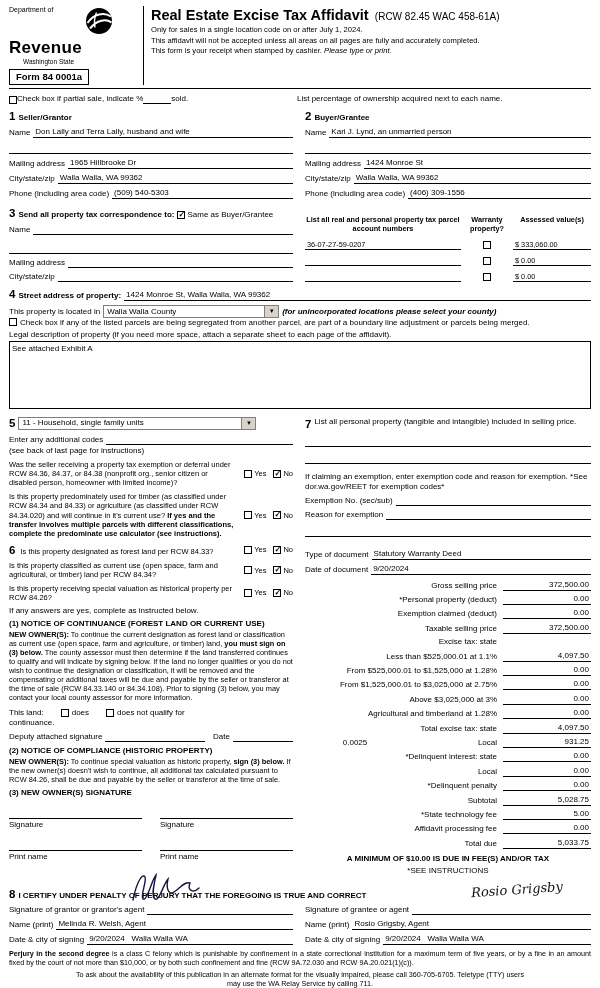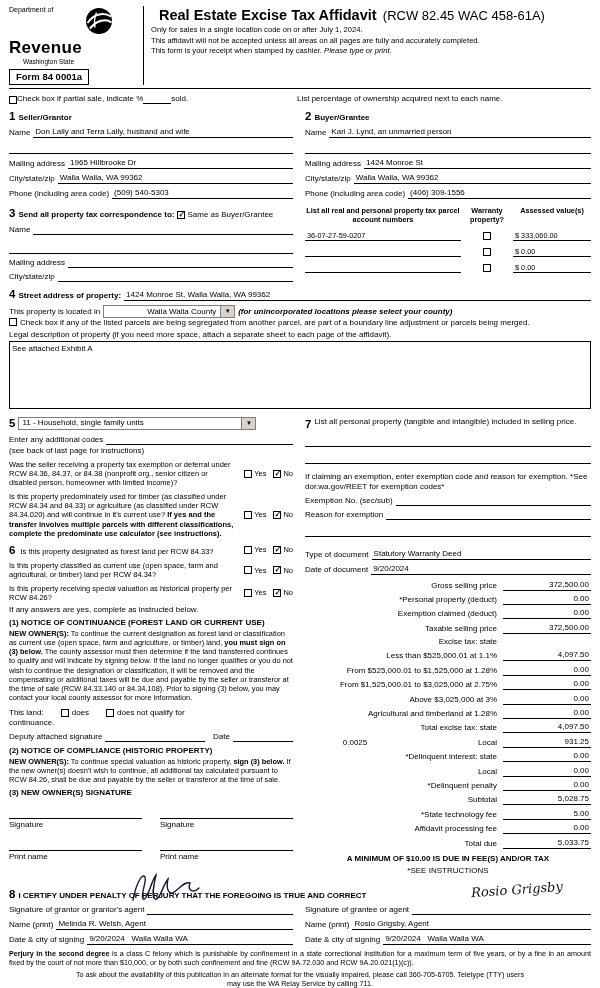--- a/index.html
+++ b/index.html
@@ -11,22 +11,22 @@
   
   .header{display:flex;}
   .brand{width:134px;flex:none;}
   .brand-top{display:flex;align-items:flex-start;}
   .dept-small{font-size:7px;}
   .dept-big{font-size:17px;font-weight:bold;letter-spacing:.3px;margin-top:22px;}
   .dept-sub{font-size:6.5px;margin-left:14px;}
   .logo{margin-left:2px;flex:none;}
   .form-num{border:1.6px solid #000;font-weight:bold;font-size:9.5px;padding:1px 6px;display:inline-block;margin-top:3px;}
   .titleblock{flex:1;border-left:1.5px solid #000;padding-left:7px;}
-  .title{font-size:14.5px;font-weight:bold;margin-left:8px;}
-  .title-rcw{font-size:13px;margin-left:4px;}
+  .title{font-size:14.5px;font-weight:bold;}
+  .title-rcw{font-size:10px;margin-left:4px;}
   .hnote{font-size:7.6px;margin-top:1px;}
   
   .partial{position:relative;display:flex;align-items:flex-end;gap:0;margin:3px 0 2px;}
   .own-note{position:absolute;left:288px;bottom:0;}
   .cb{display:inline-block;box-sizing:border-box;width:8px;height:8px;border:1px solid #000;font-size:8px;line-height:6px;text-align:center;font-weight:bold;flex:none;vertical-align:-1px;}
   .liner{display:flex;align-items:flex-end;margin-top:4px;}
   .lab{white-space:nowrap;padding-right:3px;flex:none;}
   .line{border-bottom:1px solid #000;min-height:9px;box-sizing:border-box;}
   .blk{display:block;}
   .grow{flex:1;}
@@ -36,32 +36,32 @@
   .gap{width:12px;flex:none;}
   .col-r{flex:1;min-width:0;}
   .sechead{display:flex;align-items:baseline;margin-top:3px;}
   .secnum{font-weight:bold;font-size:11.5px;margin-right:3px;}
   .w28{width:28px;} .w60{width:60px;}
   .ml2{margin-left:2px;} .ml3{margin-left:3px;} .sp14{margin-left:14px;}
   .mt1{margin-top:1px}.mt2{margin-top:2px}.mt3{margin-top:3px}.mt4{margin-top:4px}
   .mt6{margin-top:6px}.mt7{margin-top:7px}.mt8{margin-top:8px}.mt10{margin-top:10px}.mt12{margin-top:12px}
   
   .ptable{font-size:7.3px;}
-  .phead{display:flex;font-weight:bold;text-align:center;align-items:flex-start;margin-top:3px;}
+  .phead{display:flex;font-weight:bold;text-align:center;align-items:flex-start;margin-top:12px;}
   .pc1{width:156px;} .pc2{width:52px;text-align:center;} .pc3{flex:1;}
   .prow{display:flex;align-items:flex-end;margin-top:6px;}
   
   .countyrow{display:flex;align-items:center;gap:3px;margin-top:4px;}
   .segrow{display:flex;gap:3px;align-items:flex-start;}
   .legalbox{border:1px solid #000;height:62px;margin-top:1px;padding:2px 2px;}
   
   .dd{display:inline-flex;align-items:center;border:1px solid #7f7f7f;height:13px;background:#fff;box-sizing:border-box;}
   .ddval{flex:1;padding:0 3px;white-space:nowrap;overflow:hidden;}
   .ddarrow{width:13px;align-self:stretch;border-left:1px solid #7f7f7f;background:#d8d4cc;font-size:6px;display:flex;align-items:center;justify-content:center;flex:none;}
-  .ddcounty{width:132px;padding-left:40px;} .dd5{width:238px;}
+  .ddcounty{width:176px;} .dd5{width:238px;}
   .ddrow{display:flex;align-items:center;margin-top:2px;}
   
   .mid{display:flex;margin-top:5px;}
   .q{display:flex;margin-top:4px;}
   .qtext{flex:1;padding-right:5px;font-size:7.5px;}
   .qm{display:flex;align-items:center;gap:2px;flex:none;align-self:center;white-space:nowrap;font-size:7.5px;}
   .qm .cb{margin-left:5px;}
   .para{font-size:7.4px;line-height:1.22;text-align:left;margin-top:1px;}
   .landrow{display:flex;align-items:center;gap:3px;margin-top:6px;}
   .sigpair{display:flex;gap:18px;margin-top:10px;}

